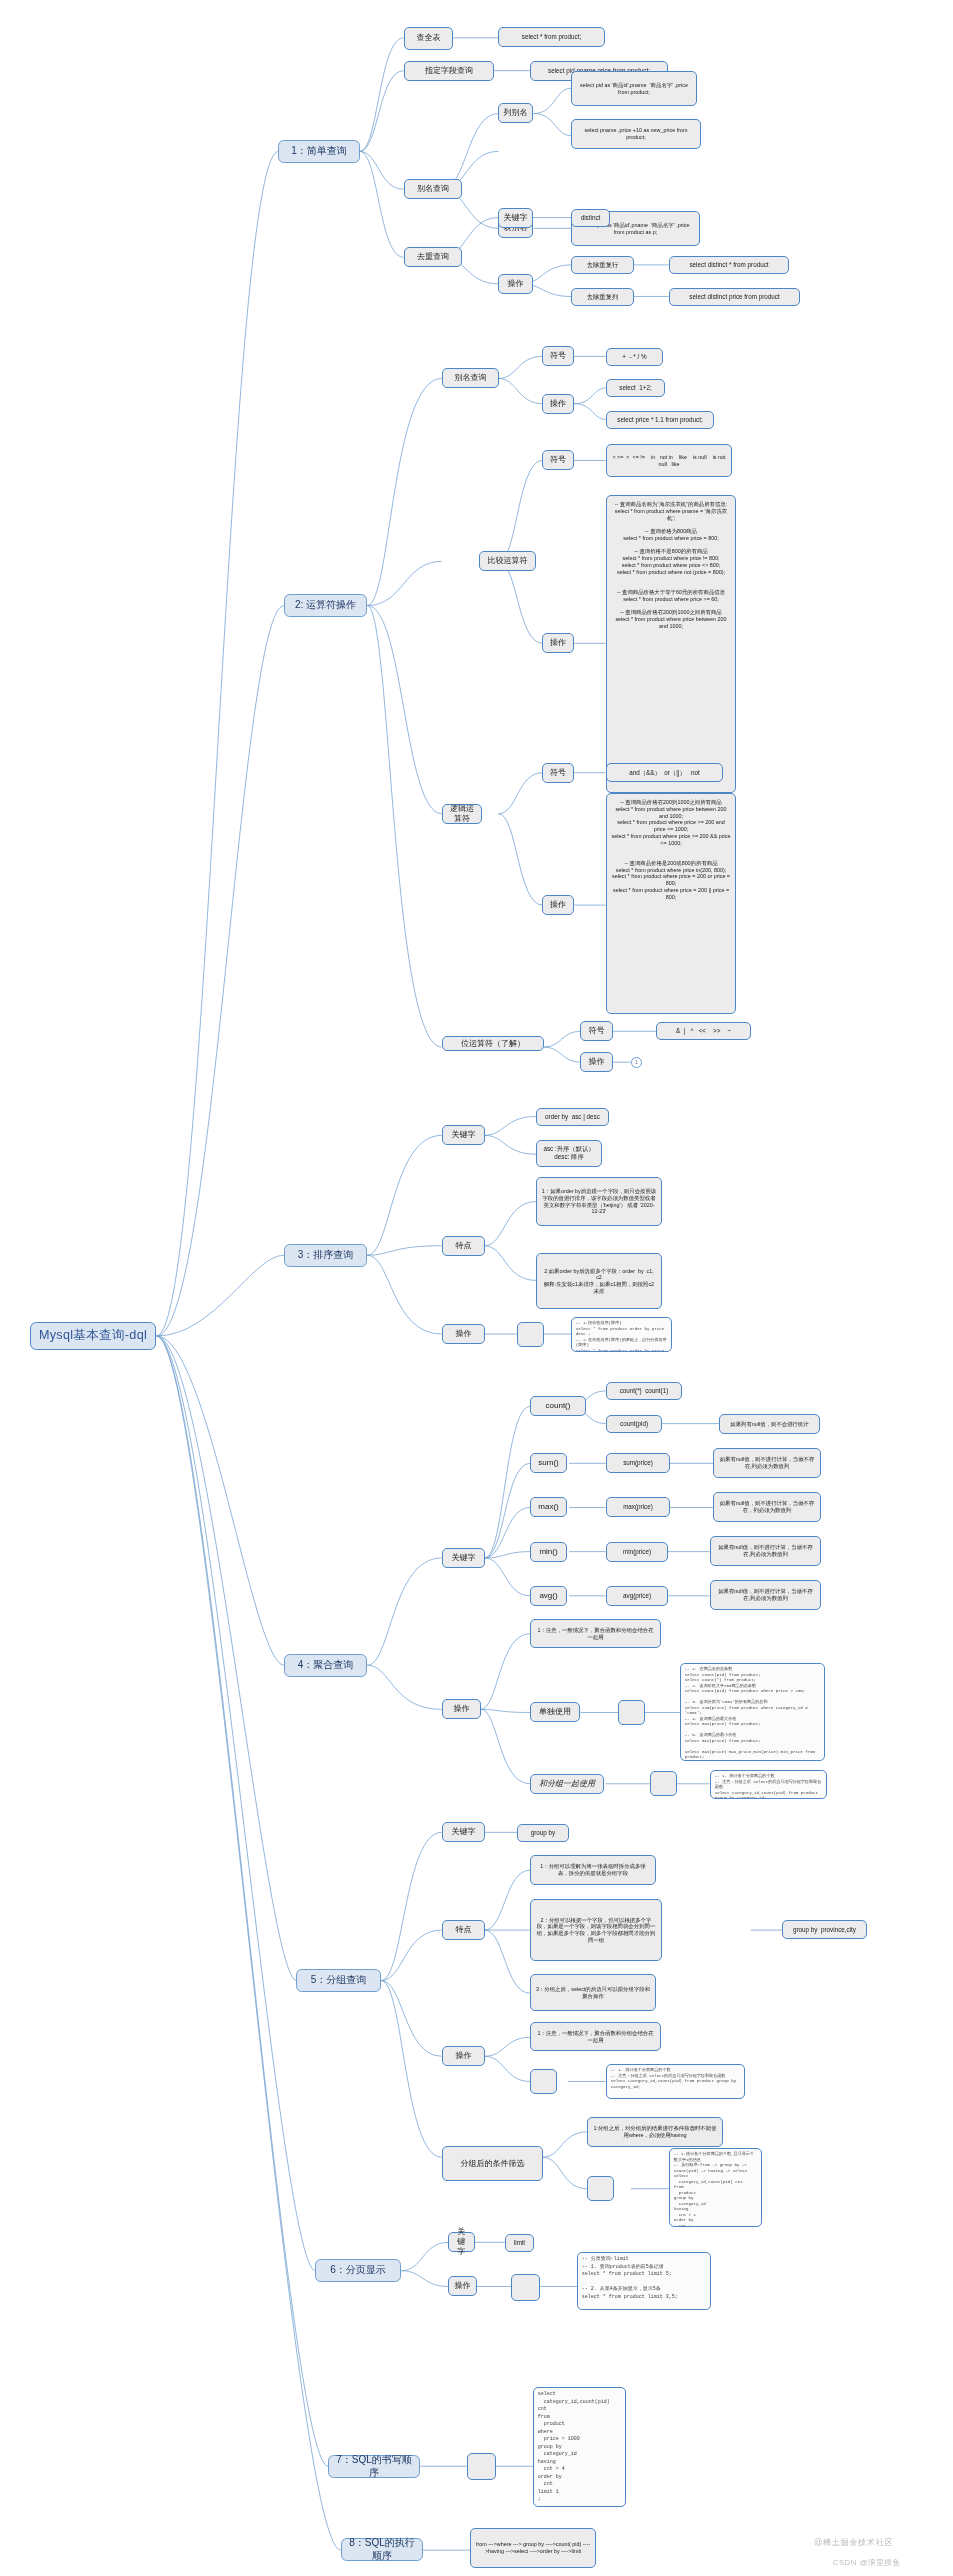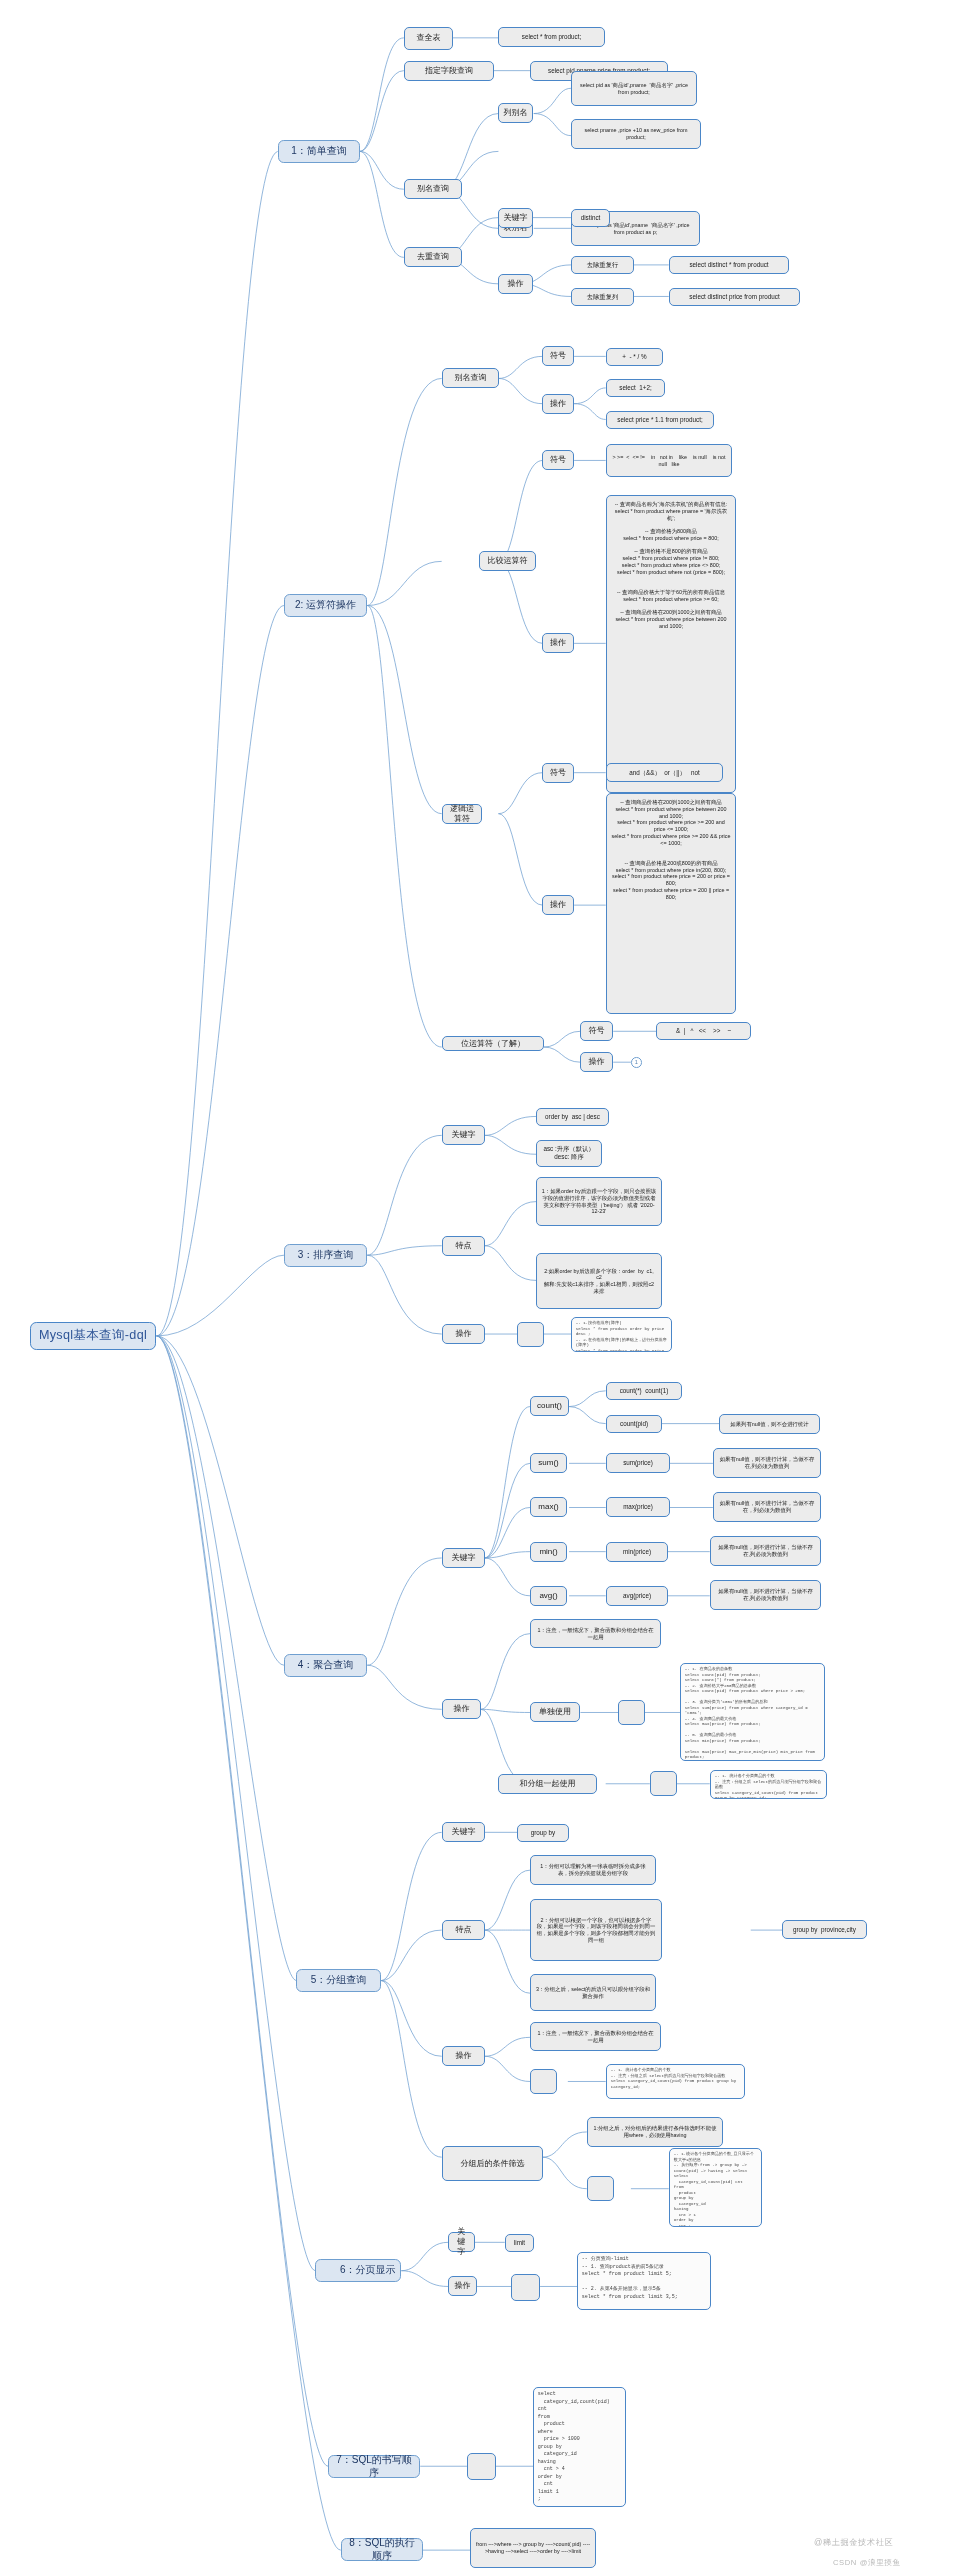--- a/index.html
+++ b/index.html
@@ -356,21 +356,21 @@
 select * from product order by price desc ;
 -- 2.在价格排序(降序)的基础上，进行分类排序(降序)
 select * from product order by price desc,category_id desc;</span></div>
 
   <div class="node l1" style="left:284px; top:1654px; width:83px; height:23px;">
     <span>4：聚合查询</span></div>
 
   <div class="node l2" style="left:442px; top:1548px; width:43px; height:20px;">
     <span>关键字</span></div>
 
-  <div class="node l2" style="left:530px; top:1396px; width:39px; height:20px;">
+  <div class="node l2" style="left:530px; top:1396px; width:56px; height:20px;">
     <span>count()</span></div>
   <div class="node small" style="left:606px; top:1382px; width:76px; height:17.7px;">
     <span>count(*)  count(1)</span></div>
   <div class="node small" style="left:606px; top:1415px; width:56px; height:17.7px;">
     <span>count(pid)</span></div>
   <div class="node tiny" style="left:719px; top:1414px; width:101px; height:20px;">
     <span>如果列有null值，则不会进行统计</span></div>
 
   <div class="node l2" style="left:530px; top:1453px; width:37px; height:20px;">
     <span>sum()</span></div>
@@ -419,21 +419,21 @@
 -- 4. 查询商品的最大价格
 select max(price) from product;
 
 -- 5. 查询商品的最小价格
 select min(price) from product;
 
 select max(price) max_price,min(price) min_price from product;
 
 -- 6. 查询分类为'c002'所有商品的平均价格
 select avg(price) from product where category_id='c002';</span></div>
-  <div class="node l2" style="left:498px; top:1774px; width:99px; height:20px;">
+  <div class="node l2" style="left:530px; top:1774px; width:74px; height:20px;font-style:italic;">
     <span>和分组一起使用</span></div>
   <div class="node blank" style="left:650px; top:1771px; width:26.5px; height:25px;"></div>
   <div class="node mono" style="left:710px; top:1770px; width:117px; height:29px;">
     <span>-- 1. 统计各个分类商品的个数
 -- 注意：分组之后 select的后边只能写分组字段和聚合函数
 select category_id,count(pid) from product group by category_id;</span></div>
 
   <div class="node l1" style="left:296px; top:1969px; width:85px; height:23px;">
     <span>5：分组查询</span></div>
 
@@ -475,21 +475,21 @@
   category_id,count(pid) cnt
 from
   product
 group by
   category_id
 having
   cnt &gt; 1
 order by
   cnt ;</span></div>
 
-  <div class="node l1" style="left:315px; top:2259px; width:86px; height:23px;justify-content:flex-end;">
+  <div class="node l1" style="left:315px; top:2259px; width:86px; height:23px;">
     <span>6：分页显示</span></div>
   <div class="node l2" style="left:448px; top:2232px; width:26.5px; height:20px;">
     <span>关键字</span></div>
   <div class="node small" style="left:505px; top:2234px; width:29px; height:17.7px;">
     <span>limit</span></div>
   <div class="node l2" style="left:448px; top:2276px; width:29px; height:20px;">
     <span>操作</span></div>
   <div class="node blank" style="left:511px; top:2274px; width:29px; height:26.5px;"></div>
   <div class="node mono big" style="left:577px; top:2252px; width:134px; height:58px;">
     <span>-- 分页查询-limit

